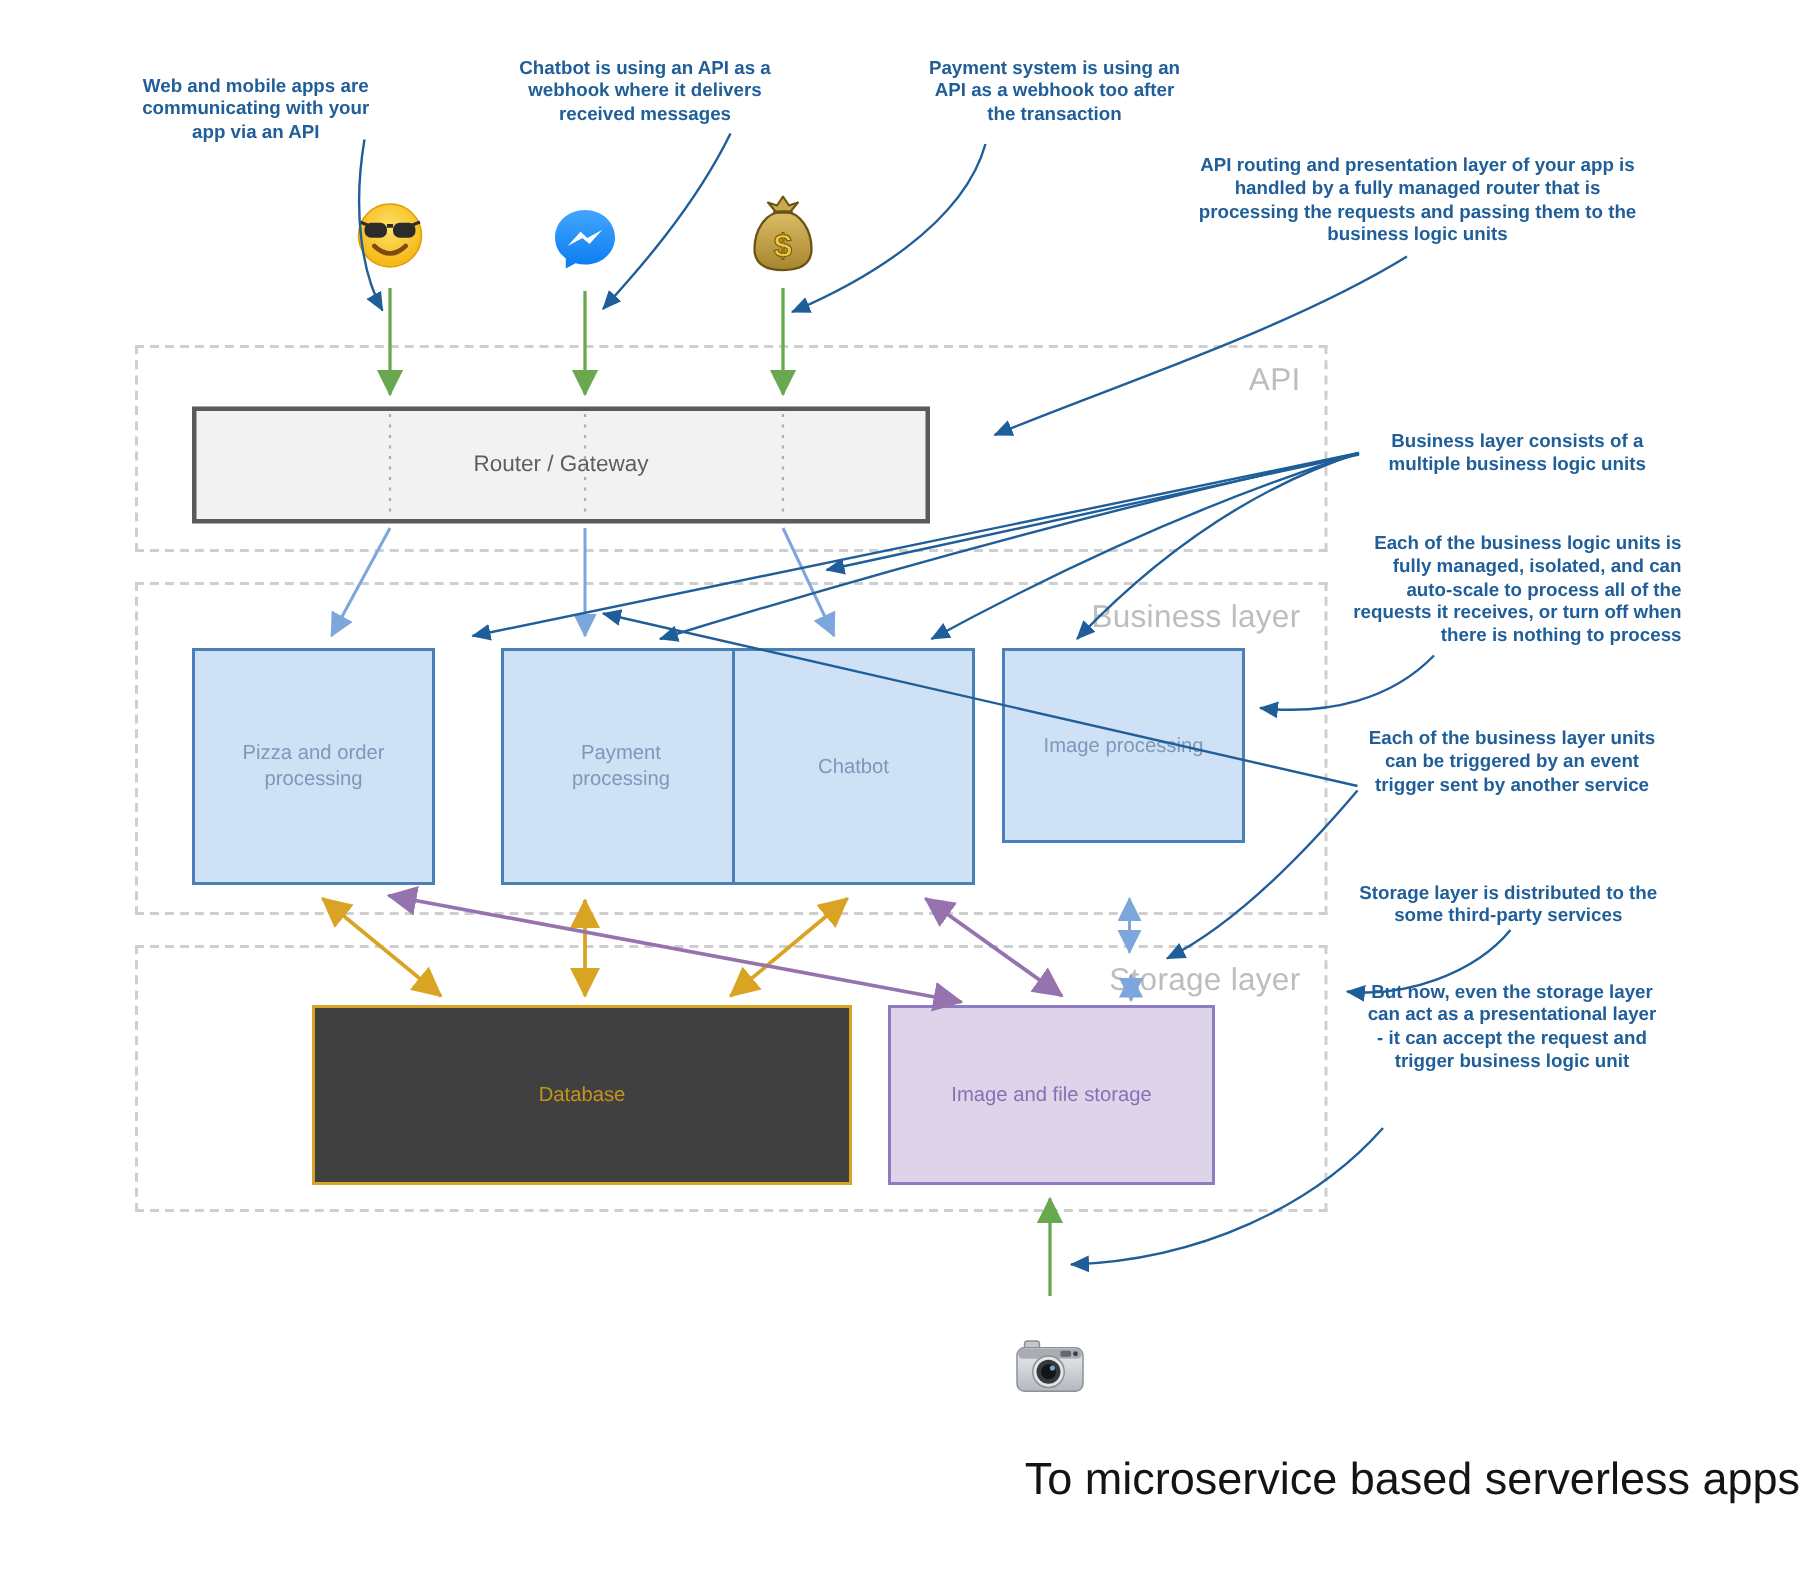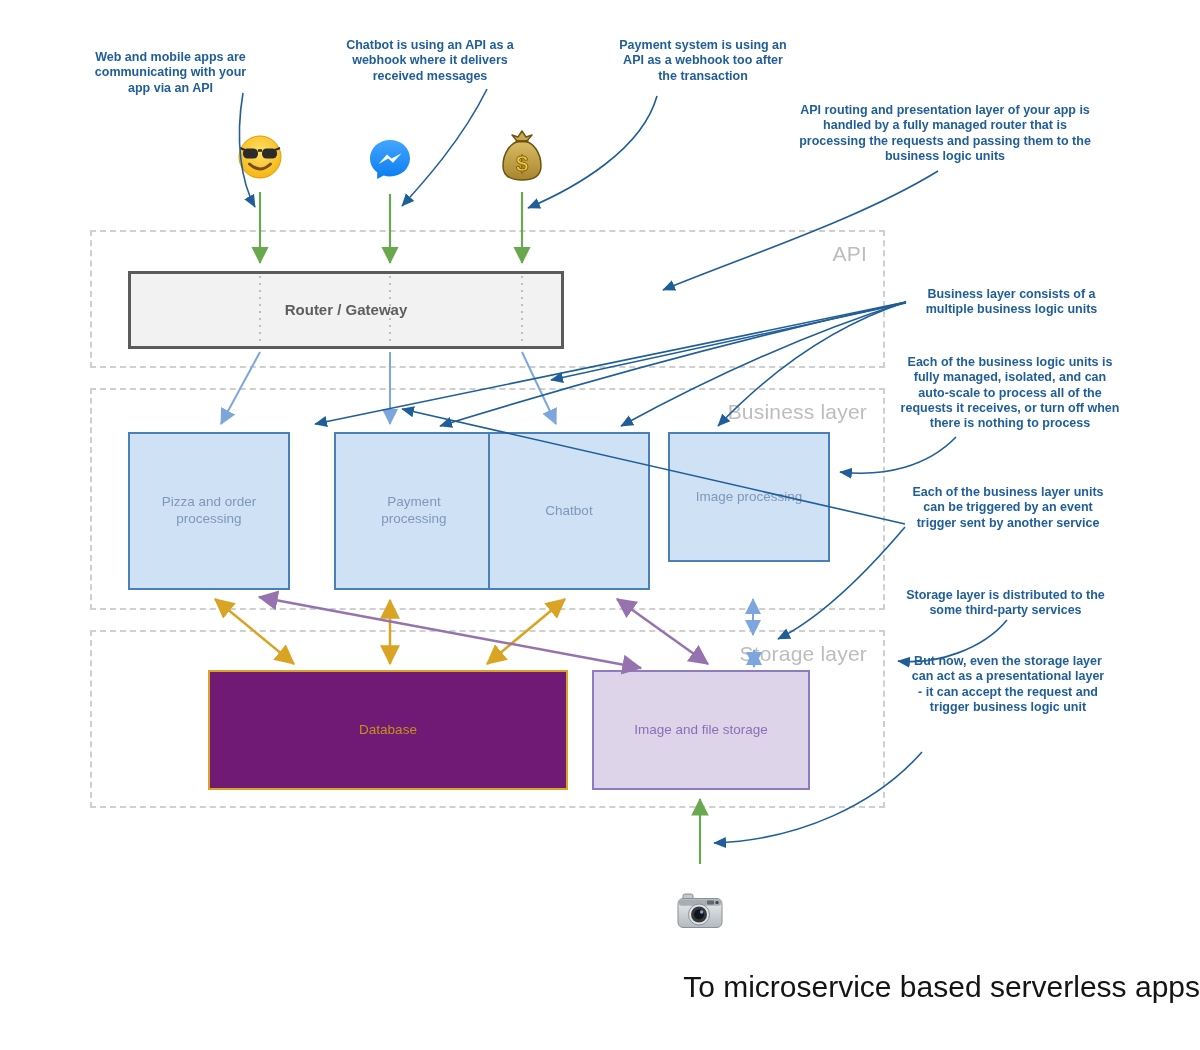--- a/index.html
+++ b/index.html
@@ -17,21 +17,21 @@
     position:absolute;box-sizing:border-box;display:flex;align-items:center;justify-content:center;
     text-align:center;line-height:1.25;
   }
   .router{
     background:#f2f2f2;border:3px solid #5b5b5b;color:#5e5e5e;font-size:15px;
   }
   .bizbox{
     background:#cfe1f5;border:2px solid #4a80b8;color:#7e98ba;font-size:13.5px;padding:0 18px;
   }
   .dbbox{
-    background:#701a75;border:2.5px solid #d9a424;color:#c3931b;font-size:13.5px;
+    background:#404040;border:2.5px solid #d9a424;color:#c3931b;font-size:13.5px;
   }
   .imgstore{
     background:#ddd4e9;border:2.5px solid #8e7cc3;color:#8b6fb5;font-size:13.5px;padding:10px 30px;
   }
   .note{
     position:absolute;color:#1f5e99;font-weight:700;font-size:12.5px;line-height:1.22;
     text-align:center;
   }
   .arrows{position:absolute;left:0;top:0;pointer-events:none;}
   .icon{position:absolute;}
@@ -48,21 +48,21 @@
   <div class="layer" style="left:90px;top:230px;width:795px;height:138px;">
     <span class="layer-label">API</span>
   </div>
   <div class="layer" style="left:90px;top:388px;width:795px;height:222px;">
     <span class="layer-label">Business layer</span>
   </div>
   <div class="layer" style="left:90px;top:630px;width:795px;height:178px;">
     <span class="layer-label">Storage layer</span>
   </div>
 
-  <div class="node router" style="left:128px;top:271px;width:436px;height:78px;font-weight:bold;">
+  <div class="node router" style="left:128px;top:271px;width:492px;height:78px;">
     <span>Router / Gateway</span>
   </div>
   <div class="node bizbox" style="left:128px;top:432px;width:162px;height:158px;">
     <span>Pizza and order processing</span>
   </div>
   <div class="node bizbox" style="left:310px;top:432px;width:160px;height:158px;margin-left:24px;">
     <span>Payment processing</span>
   </div>
   <div class="node bizbox" style="left:488px;top:432px;width:162px;height:158px;">
     <span>Chatbot</span>
@@ -75,21 +75,21 @@
   </div>
   <div class="node imgstore" style="left:592px;top:670px;width:218px;height:120px;">
     <span>Image and file storage</span>
   </div>
 
   <div class="note" style="left:88px;top:38px;width:165px;margin-top:12px;">Web and mobile apps are communicating with your app via an API</div>
   <div class="note" style="left:339px;top:38px;width:182px;">Chatbot is using an API as a webhook where it delivers received messages</div>
   <div class="note" style="left:570px;top:38px;width:170px;margin-left:48px;">Payment system is using an API as a webhook too after the transaction</div>
   <div class="note" style="left:799px;top:103px;width:292px;">API routing and presentation layer of your app is handled by a fully managed router that is processing the requests and passing them to the business logic units</div>
   <div class="note" style="left:919px;top:287px;width:185px;">Business layer consists of a multiple business logic units</div>
-  <div class="note" style="left:899px;top:355px;width:222px;">Each of the business logic units is fully managed, isolated, and can auto-scale to process all of the requests it receives, or turn off when there is nothing to process</div>
+  <div class="note" style="left:899px;top:355px;width:222px;text-align:right;">Each of the business logic units is fully managed, isolated, and can auto-scale to process all of the requests it receives, or turn off when there is nothing to process</div>
   <div class="note" style="left:908px;top:485px;width:200px;">Each of the business layer units can be triggered by an event trigger sent by another service</div>
   <div class="note" style="left:898px;top:588px;width:215px;">Storage layer is distributed to the some third-party services</div>
   <div class="note" style="left:908px;top:654px;width:200px;text-align:center;">But now, even the storage layer can act as a presentational layer - it can accept the request and trigger business logic unit</div>
 
   <div class="icon" style="left:236px;top:133px;">
     <svg width="48" height="48" viewBox="0 0 48 48">
       <defs>
         <radialGradient id="faceg" cx="50%" cy="38%" r="65%">
           <stop offset="0%" stop-color="#ffe169"></stop>
             <stop offset="100%" stop-color="#f4b40d"></stop>

